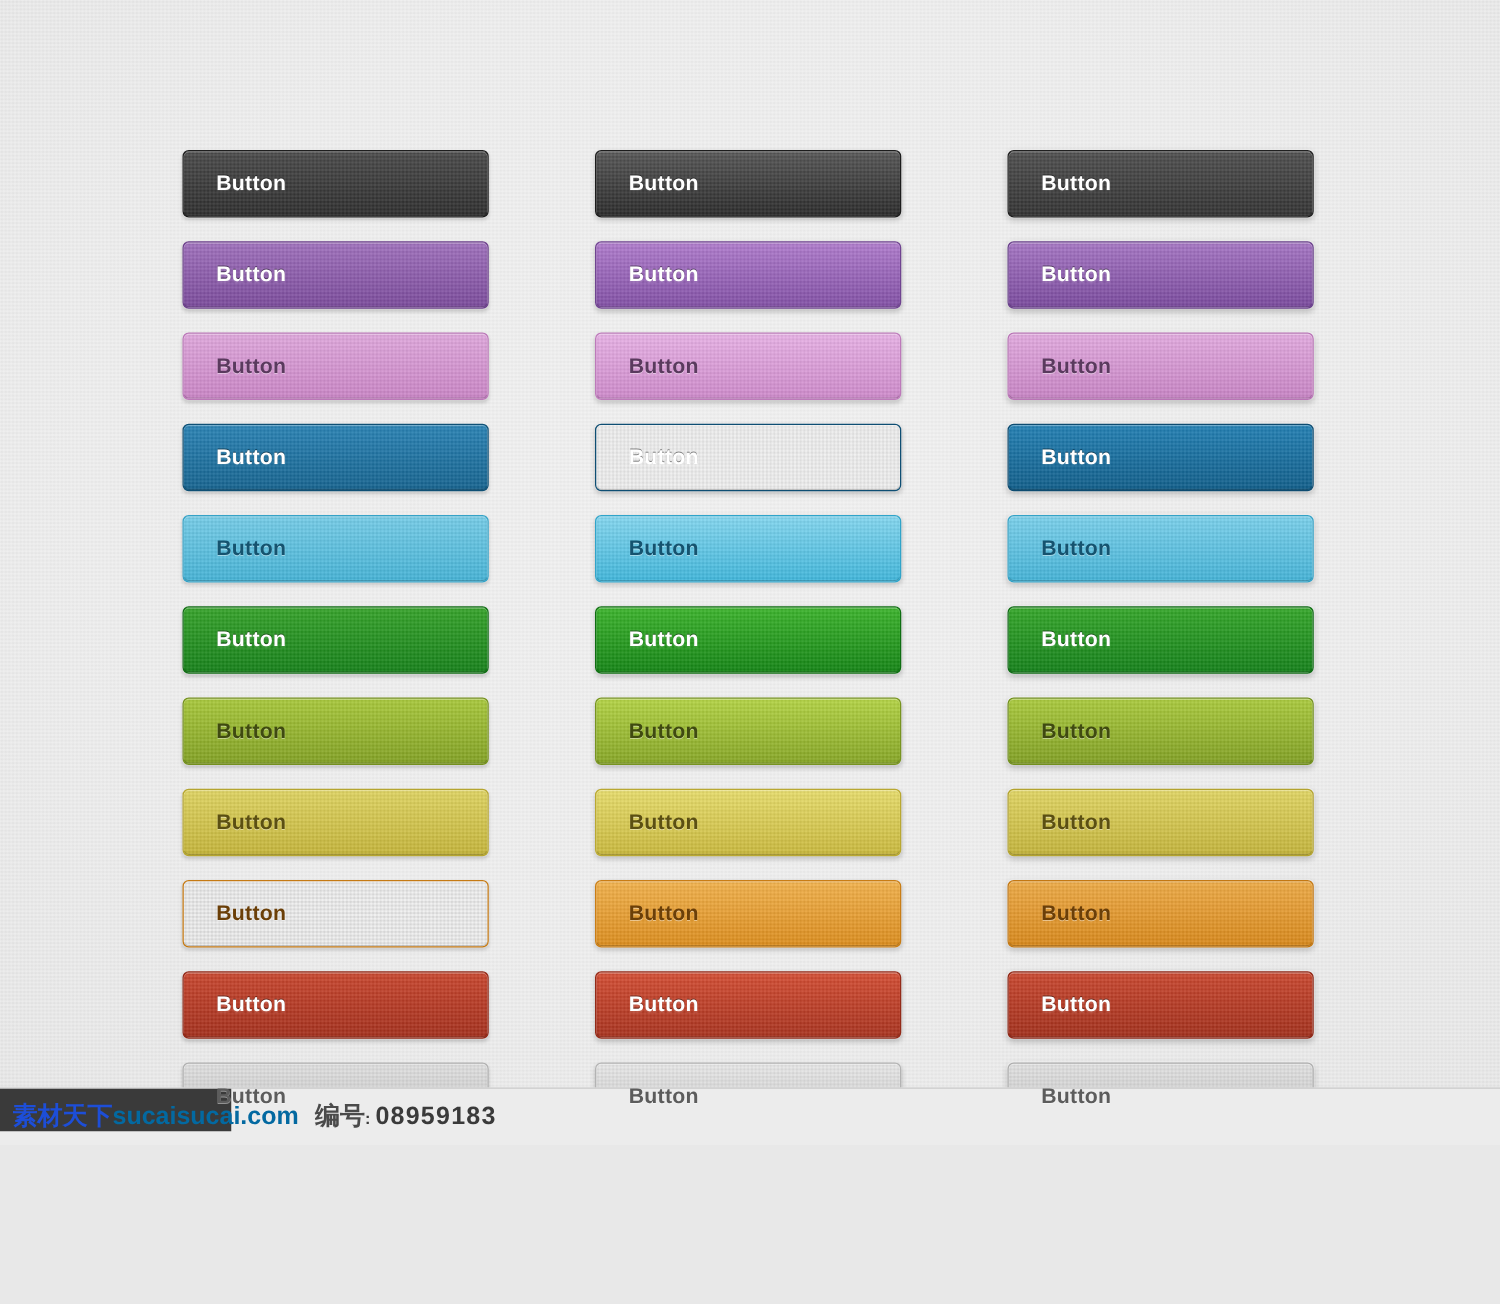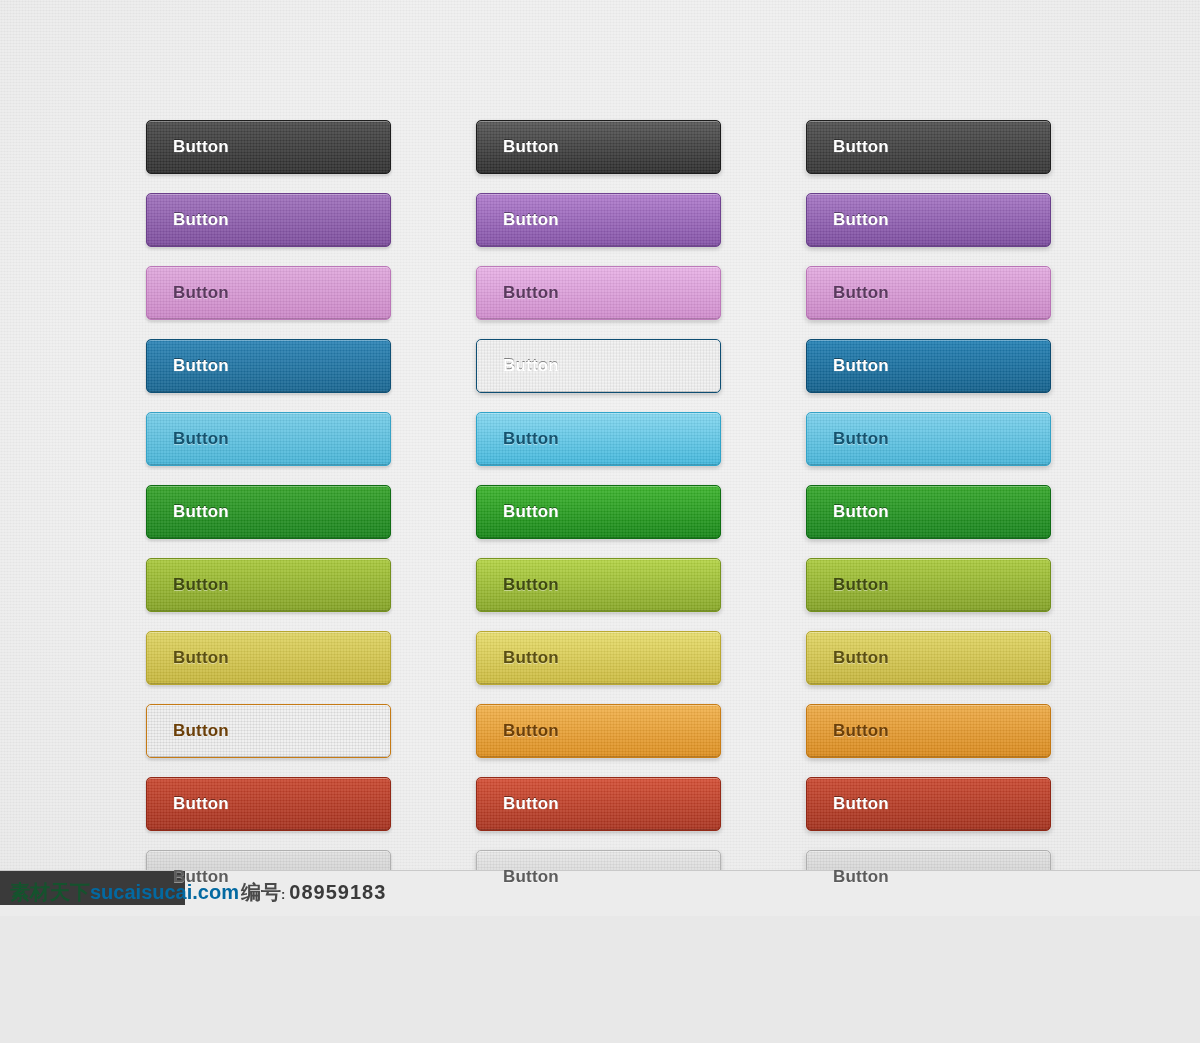--- a/index.html
+++ b/index.html
@@ -141,23 +141,23 @@
     left: 10px;
     top: 8px;
     font-size: 20px;
     font-weight: bold;
     white-space: nowrap;
     letter-spacing: 0;
     display: flex;
     align-items: baseline;
     gap: 0;
   }
-  #wm-line .seg-a { color: #14532d; }
+  #wm-line .seg-a { color: #1d4ed8; }
   #wm-line .seg-b { color: #0369a1; }
-  #wm-line .seg-c { color: #4a4a4a; margin-left: 2px; }
+  #wm-line .seg-c { color: #4a4a4a; margin-left: 13px; }
   #wm-line .seg-d { color: #3d3d3d; font-size: 13px; }
   #wm-line .seg-e { color: #3a3a3a; margin-left: 4px; letter-spacing: 1px; }
 </style>
 </head>
 <body>
 
 <div id="canvas">
 
   <div id="grid">
       <div class="btn col-a txt-light" style="background: linear-gradient(rgb(74, 74, 74) 0%, rgb(46, 46, 46) 100%); border-color: rgb(30, 30, 30);">

